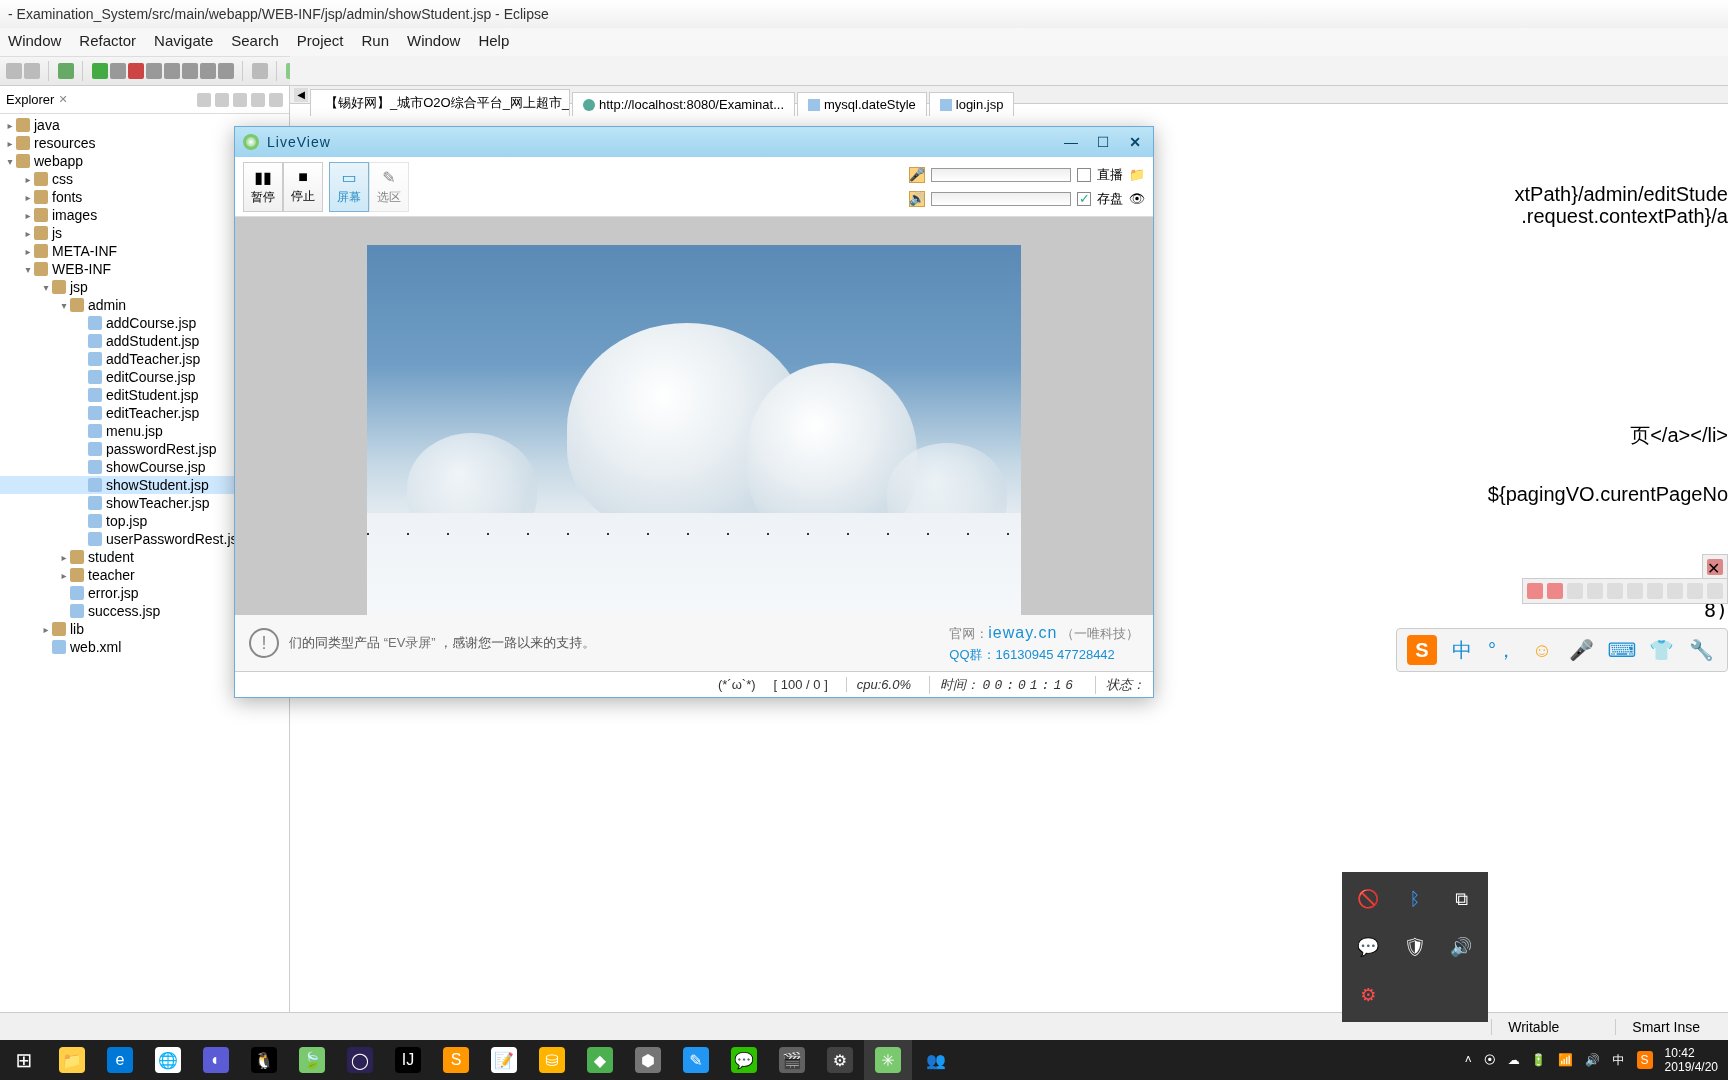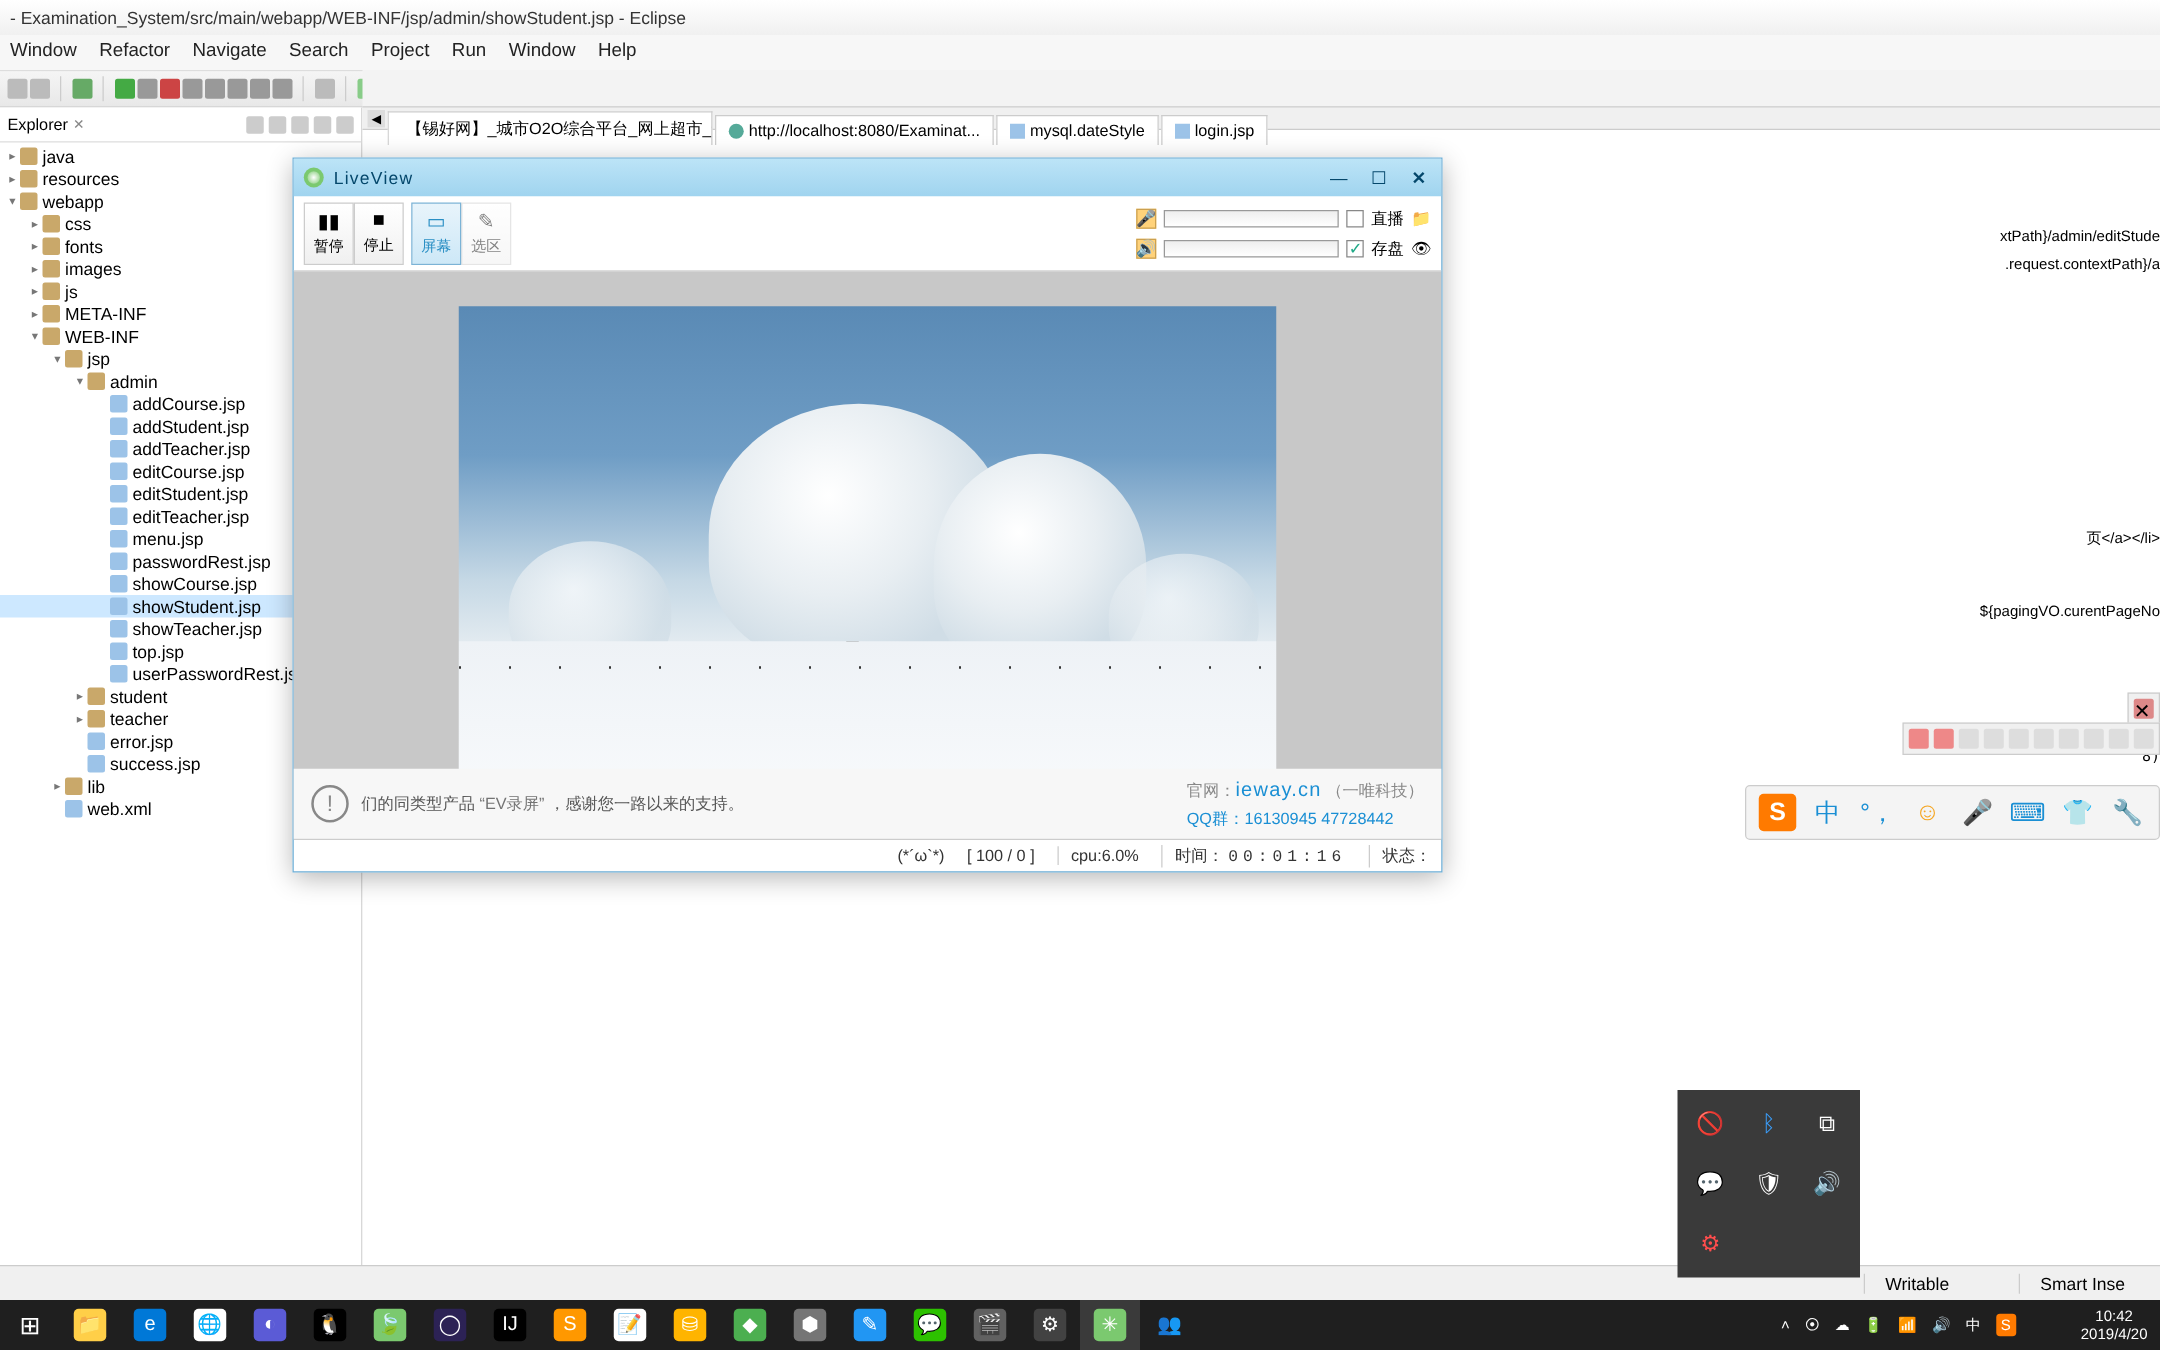--- a/index.html
+++ b/index.html
@@ -73,44 +73,44 @@
 .lv-preview { flex:1; background:#c8c8c8; display:flex; align-items:center; justify-content:center; position:relative; }
 .lv-img { width:654px; height:398px; background:linear-gradient(180deg,#5a8ab5 0%,#6f9dc5 30%,#c5d8e5 55%, #e8eef2 70%, #f2f5f8 100%); position:relative; overflow:hidden; }
 .tree-shape { position:absolute; bottom:110px; border-radius:50% 50% 40% 40%; background:radial-gradient(circle at 40% 35%, #fff 0%, #e8eef2 40%, #d0dde6 70%); }
 .trunk { position:absolute; width:10px; background:#2b2b2b; bottom:60px; }
 .lv-notice { position:absolute; bottom:0; left:0; right:0; height:56px; background:#f7f7f7; display:flex; align-items:center; padding:0 14px; font-size:13px; gap:10px; color:#555; }
 .lv-notice .exc { width:30px; height:30px; border:2px solid #888; border-radius:50%; display:flex; align-items:center; justify-content:center; font-size:18px; color:#888; }
 .lv-notice .ev { color:#737373; }
 .lv-notice .right { margin-left:auto; text-align:left; color:#888; font-size:13px; line-height:1.6; }
 .lv-notice .url { color:#1a8fd4; font-size:16px; letter-spacing:1px; }
 .lv-statusbar { height:26px; border-top:1px solid #ccc; display:flex; align-items:center; font-size:13px; font-family:Consolas,monospace; color:#333; padding:0 8px; gap:18px; }
-.lv-statusbar .seg { border-left:1px solid #ccc; padding-left:10px; }
+.lv-statusbar .seg { border-left:1px solid #ccc; padding-left:10px;font-style:italic; }
 
 
 .tray-popup { position:absolute; right:240px; bottom:58px; width:146px; height:150px; background:#3a3a3a; display:grid; grid-template-columns:repeat(3,1fr); grid-template-rows:repeat(3,1fr); padding:10px; gap:14px; }
 .tray-ic { width:24px; height:24px; display:flex; align-items:center; justify-content:center; font-size:18px; color:#fff; margin:auto; }
 
 
 .ime-bar { position:absolute; right:0; top:628px; height:44px; background:#f4f4f4; border:1px solid #ccc; display:flex; align-items:center; gap:10px; padding:0 10px; border-radius:4px; }
 .ime-ic { width:30px; height:30px; display:flex; align-items:center; justify-content:center; font-size:20px; border-radius:4px; }
 
 
 .taskbar { position:absolute; bottom:0; left:0; right:0; height:40px; background:#1f1f1f; display:flex; align-items:center; }
 .tb-item { width:48px; height:40px; display:flex; align-items:center; justify-content:center; position:relative; }
 .tb-item.active { background:#3a3a3a; }
 .tb-item .appic { width:26px; height:26px; border-radius:4px; display:flex; align-items:center; justify-content:center; font-size:16px; color:#fff; }
 .tb-right { margin-left:auto; display:flex; align-items:center; gap:12px; padding:0 10px; color:#fff; font-size:12px; }
-.clock { text-align:center; line-height:1.2;margin-left:40px; }
+.clock { text-align:left; line-height:1.2; }
 
 
 .console-hint { position:absolute; right:0; top:546px; display:flex; gap:4px; padding:4px; background:#f0f0f0; border:1px solid #ccc; }
 .console-hint .ci { width:16px; height:16px; background:#ddd; border-radius:2px; }
 
 
-.code-peek { position:absolute; right:0; font-family:Consolas,monospace; font-size:12px; white-space:pre; }
+.code-peek { position:absolute; right:0; font-family:Consolas,monospace; font-size:20px; white-space:pre; }
 </style>
 </head>
 <body>
 
 <div class="eclipse-title">
   <span>- Examination_System/src/main/webapp/WEB-INF/jsp/admin/showStudent.jsp - Eclipse</span>
 </div>
 <div class="eclipse-menu">
   <span>Window</span>
   <span>Refactor</span>

